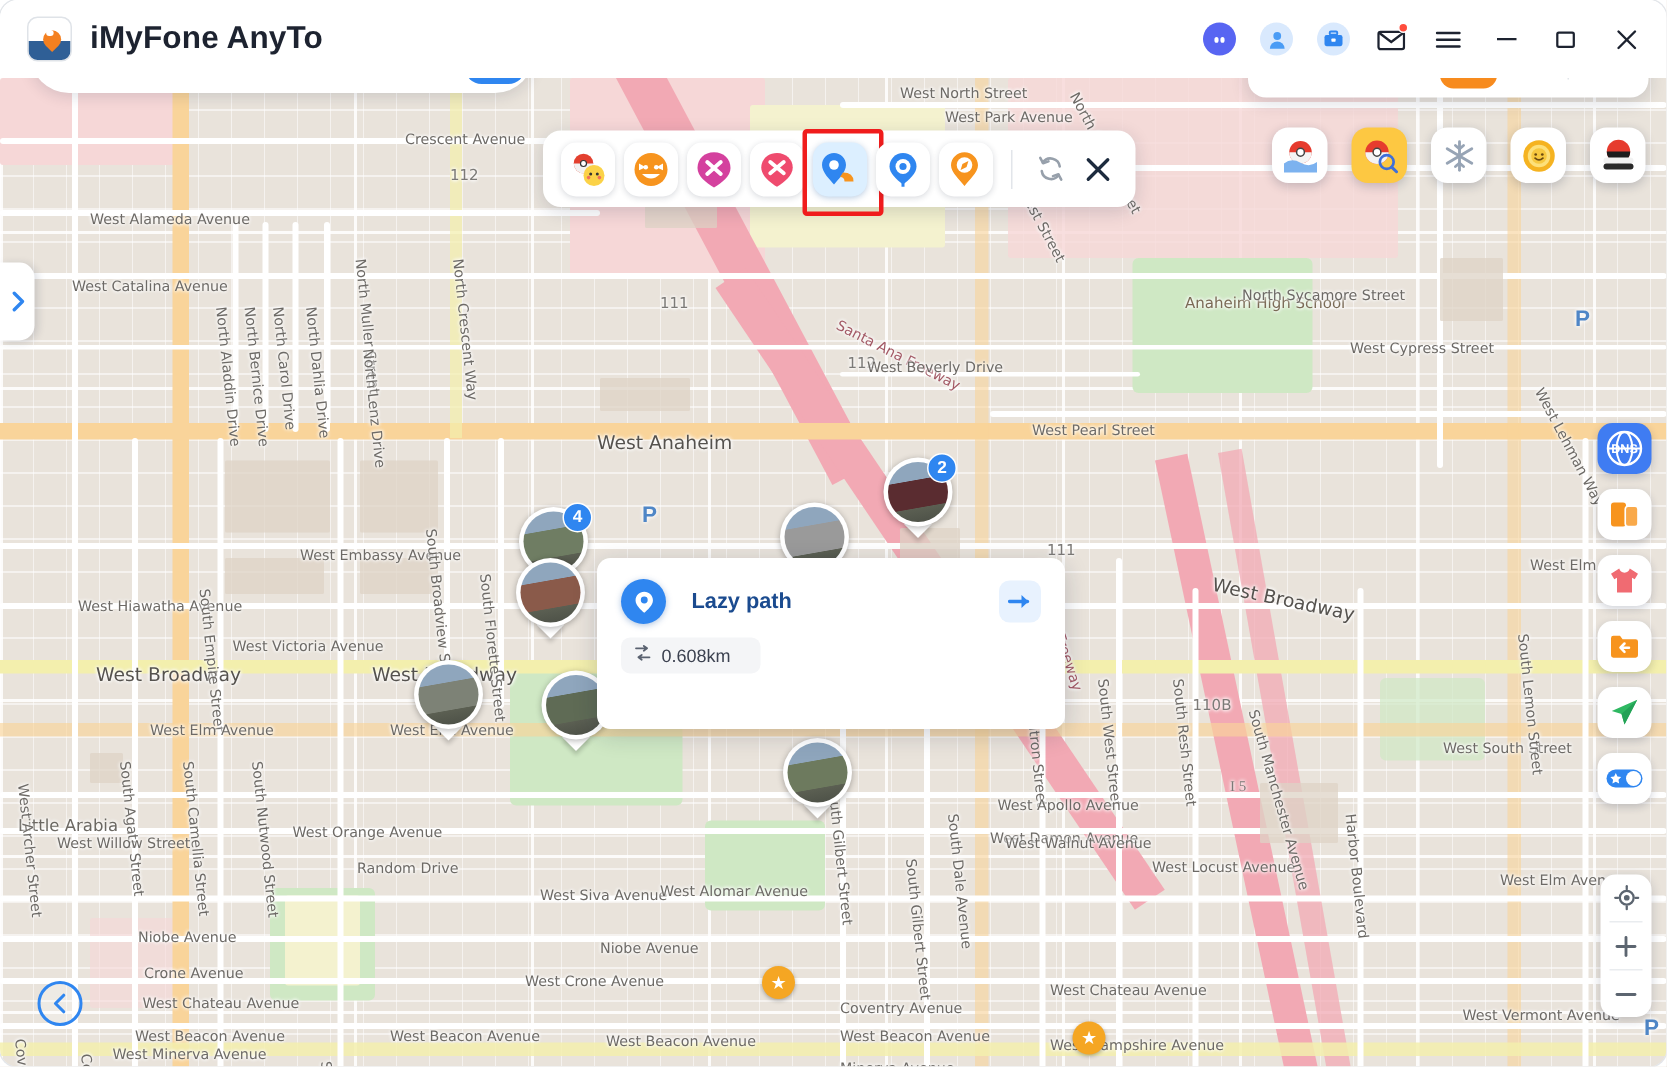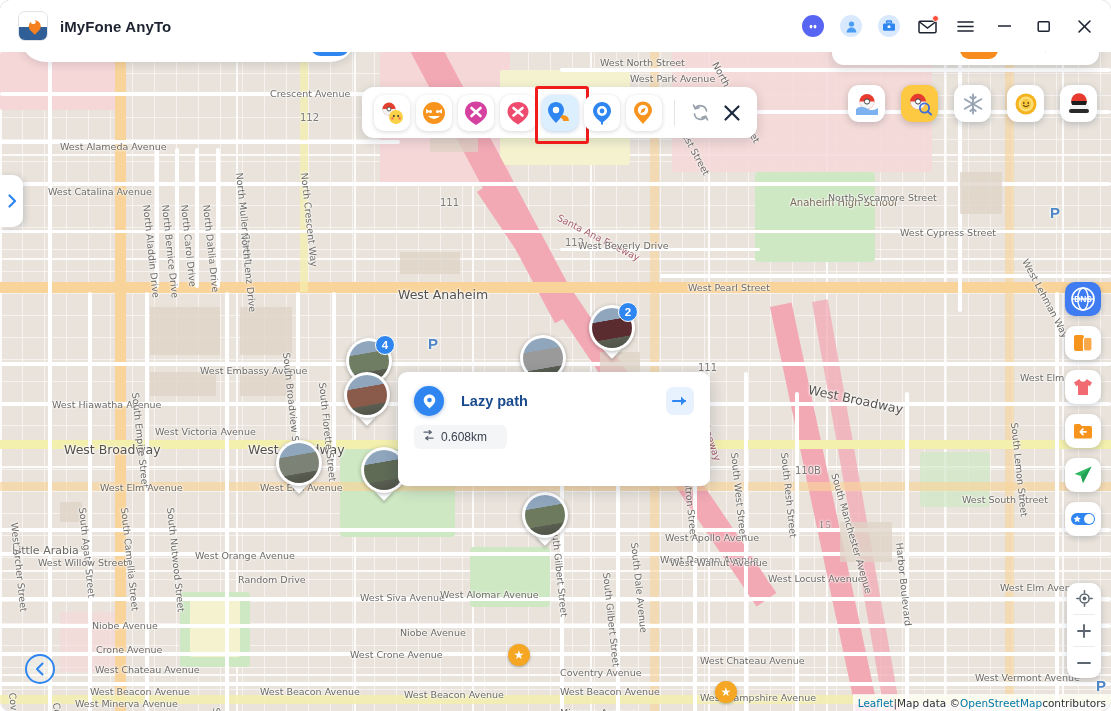--- a/index.html
+++ b/index.html
@@ -31,21 +31,21 @@
     transform: translateX(-50%);
     width: 12px; height: 12px; border-radius: 50% 50% 50% 0;
     background: #f48020; rotate: -45deg;
   }
   .app-logo:before {
     content: ""; position: absolute; left: 50%; top: 7.5px;
     transform: translateX(-50%); z-index: 2;
     width: 4.5px; height: 4.5px; border-radius: 50%; background: #fff;
   }
   .app-title {
-    margin-left: 12px; font-size: 15px; font-weight: bold; color: #1d2330;
+    margin-left: 12px; font-size: 21px; font-weight: bold; color: #1d2330;
     letter-spacing: .1px;
   }
   .tb-right { margin-left: auto; display: flex; align-items: center; gap: 14px; }
   .tb-icon {
     width: 24px; height: 24px; display: flex; align-items: center;
     justify-content: center; position: relative; cursor: pointer;
   }
   .circ { width: 22px; height: 22px; border-radius: 50%; display: flex;
           align-items: center; justify-content: center; }
   .mail-dot {
@@ -555,27 +555,20 @@
           <div class="pinbody"></div>
           <div class="photo" style="background: linear-gradient(170deg, rgb(143, 166, 189) 0%, rgb(143, 166, 189) 32%, rgb(95, 107, 85) 33%, rgb(95, 107, 85) 72%, rgb(91, 95, 82) 73%, rgb(74, 78, 69) 100%);"></div>
         </div>
         <div class="marker" style="left: 522px; top: 440px;">
           <div class="pintip"></div>
           <div class="pinbody"></div>
           <div class="photo" style="background: linear-gradient(170deg, rgb(143, 166, 189) 0%, rgb(143, 166, 189) 32%, rgb(109, 122, 94) 33%, rgb(109, 122, 94) 72%, rgb(91, 95, 82) 73%, rgb(74, 78, 69) 100%);"></div>
         </div>
       </div>
 
-    <div class="attrib">
-      <a>Leaflet</a>
-      <span> | </span>
-      <span>Map data © </span>
-      <a>OpenStreetMap</a>
-      <span> contributors</span>
-    </div>
   </div>
 
   <div class="searchbar">
     <span>
       <svg width="17" height="17" viewBox="0 0 17 17">
           <circle cx="7" cy="7" r="5.6" fill="none" stroke="#8b9099" stroke-width="1.5"></circle>
           <line x1="11" y1="11" x2="16" y2="16" stroke="#8b9099" stroke-width="1.5" stroke-linecap="round"></line>
         </svg>
     </span>
     <input class="search-input" type="text" placeholder="Enter address / GPS coordinates" style="">

